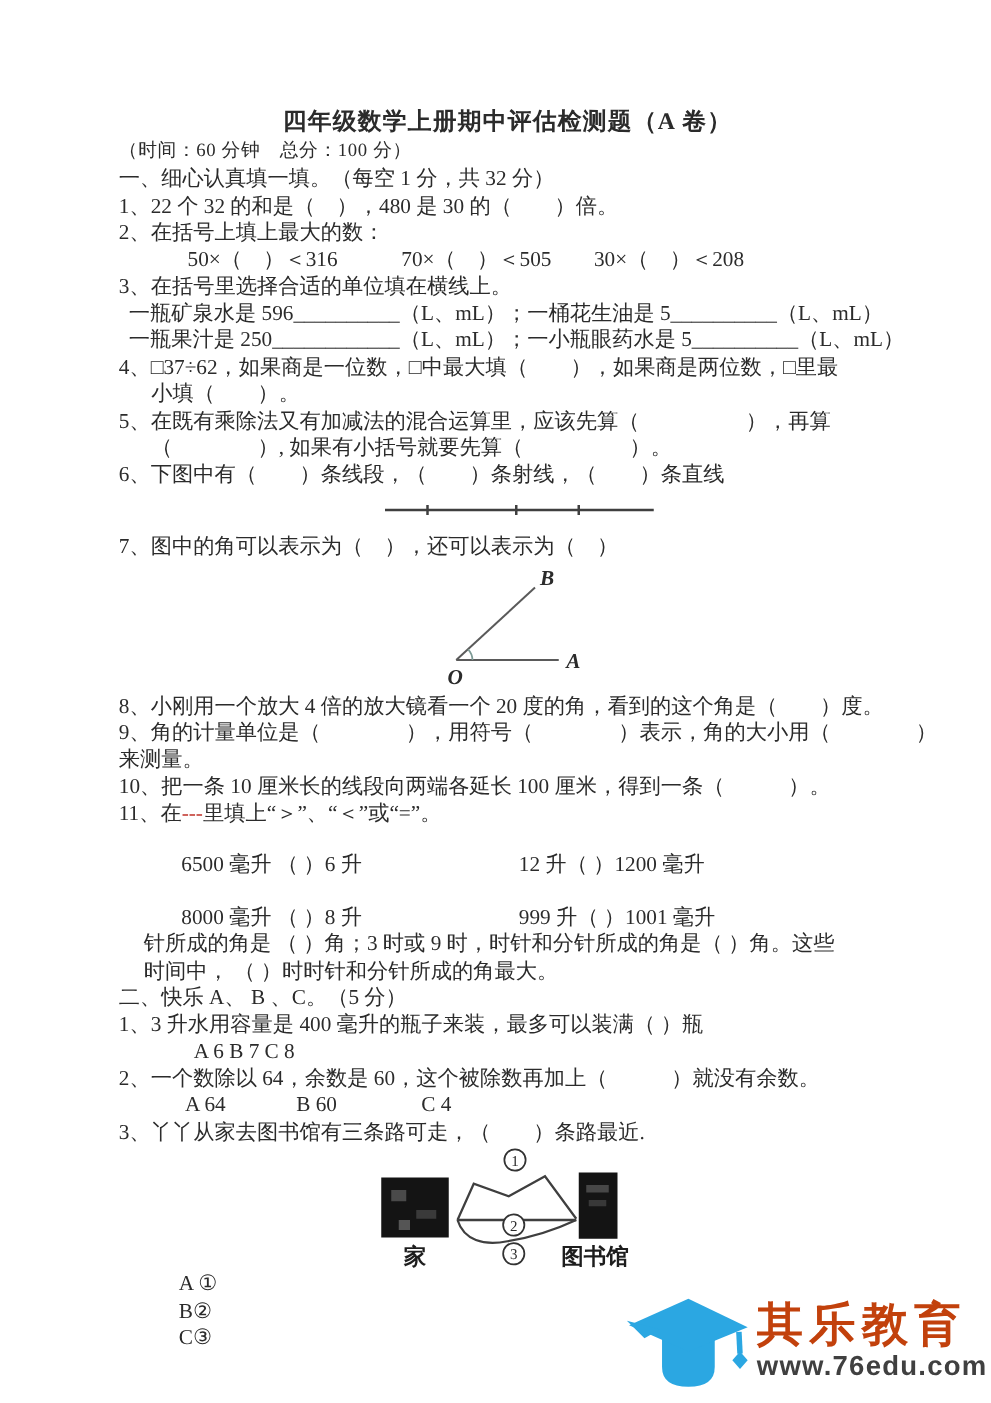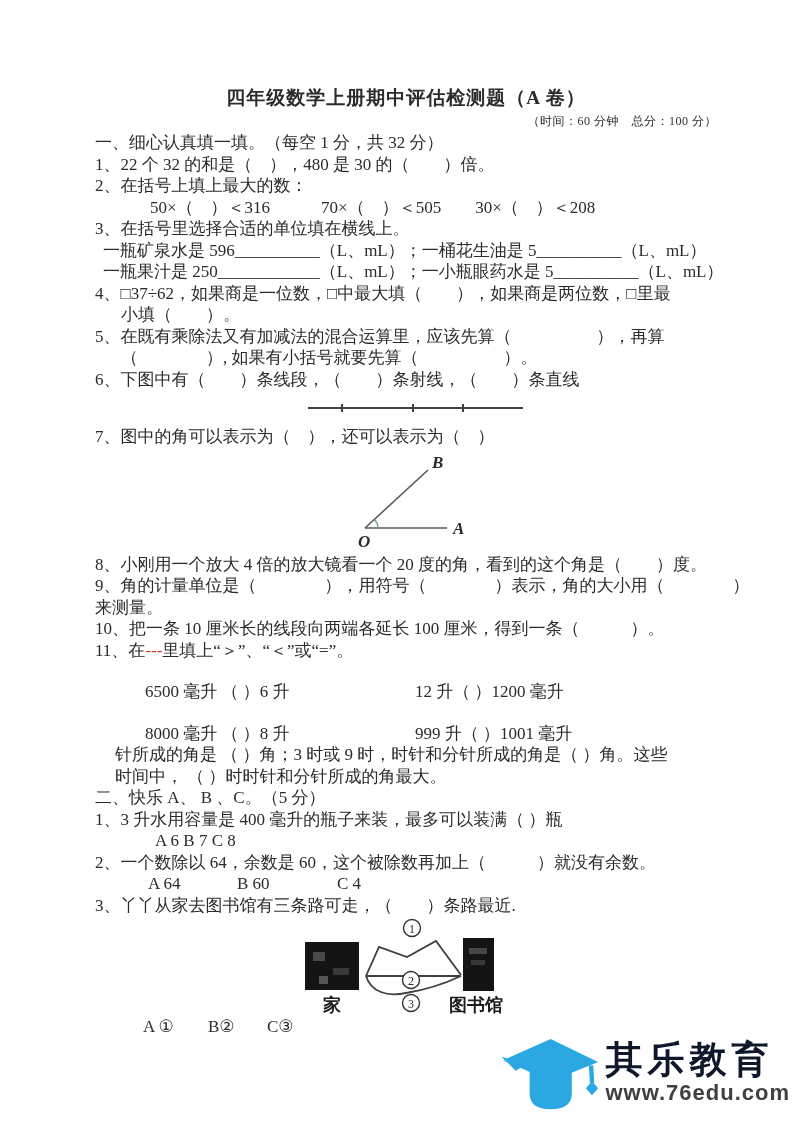--- a/index.html
+++ b/index.html
@@ -12,33 +12,33 @@
   .page {
     position:relative; width:790px; height:1122px;
     background:#ffffff; overflow:hidden;
   }
   .content {
     position:absolute; left:95px; top:86px; width:622px;
     color:#2b2b2b; font-size:17px; line-height:21.5px;
   }
   .content p { margin:0; white-space:nowrap; }
   .title   { text-align:center; font-size:19px; font-weight:600; line-height:24px; letter-spacing:1px; }
-  .subtitle{ text-align:right; font-size:12px; line-height:22px; margin-bottom:6px; letter-spacing:0.5px; }
+  .subtitle{ text-align:left; font-size:15px; line-height:22px; margin-bottom:6px; letter-spacing:0.5px; }
   .ind8  { padding-left:8px;  }
   .ind20 { padding-left:20px; }
   .ind26 { padding-left:26px; }
   .ind55 { padding-left:55px; }
   .ind60 { padding-left:60px; }
   .red   { color:#c23b32; }
   .r11   { display:flex; padding-left:50px;margin-top:20px; }
   .r11 .cell-left { width:270px; }
   .optrow  { display:flex; padding-left:53px; }
   .optrow .o1 { width:89px; }
   .optrow .o2 { width:100px; }
-  .optrow3 { display:flex; padding-left:48px; }
+  .optrow3 { display:flex; padding-left:48px;flex-direction:column; }
   .optrow3 .o1 { width:65px; }
   .optrow3 .o2 { width:59px; }
   .figline, .figangle, .figpaths { display:block; }
   .logo {
     position:absolute; left:498px; top:1026px; width:292px; height:92px;
     display:flex; align-items:center;
   }
   .logo-text { display:flex; flex-direction:column; margin-left:2px; }
   .brand {
     font-family:"Liberation Sans","DejaVu Sans",sans-serif;
@@ -154,17 +154,17 @@
 
   <div class="logo">
     <svg width="118" height="92" viewBox="0 0 120 95">
       <path d="M36,46 L36,72 Q36,90 60,90 Q84,90 84,72 L84,46 Z" fill="#2ba7e2"></path>
       <polygon points="6,34 60,10 114,36 60,58" fill="#2ba7e2"></polygon>
       <polygon points="4,30 34,38 20,46" fill="#2ba7e2"></polygon>
       <line x1="106" y1="40" x2="107" y2="60" stroke="#2ba7e2" stroke-width="5"></line>
       <polygon points="107,58 114,66 107,74 100,66" fill="#2ba7e2"></polygon>
     </svg>
     <div class="logo-text">
-      <span class="brand" style="color:#0f172a">其乐教育</span>
+      <span class="brand" style="color:#c2410c">其乐教育</span>
       <span class="siteurl" style="color:#404040">www.76edu.com</span>
     </div>
   </div>
 </div>
 
 </body></html>

